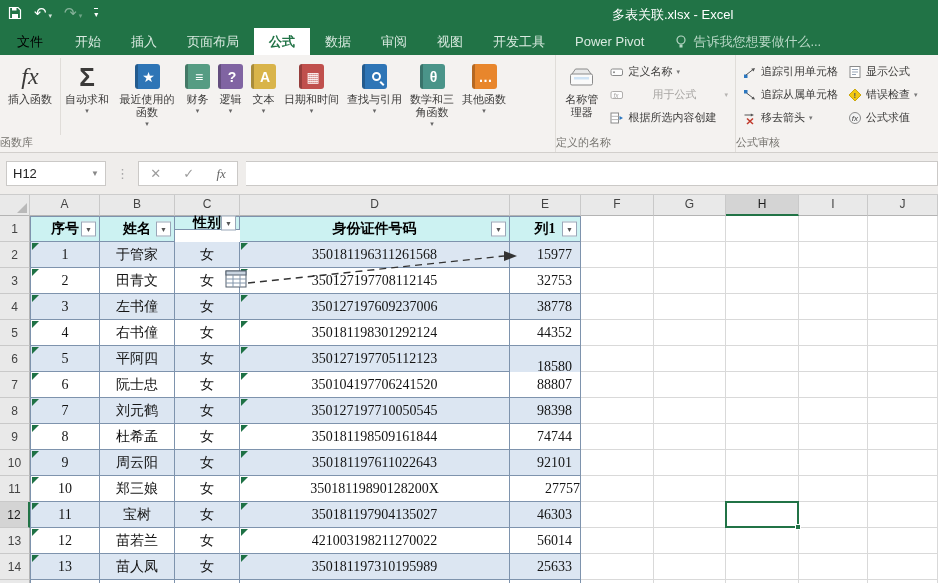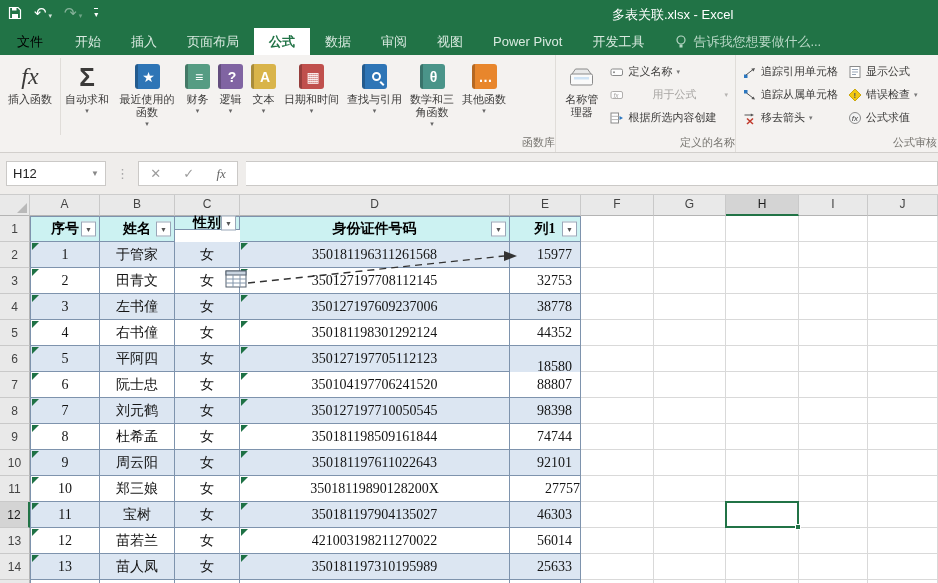--- a/index.html
+++ b/index.html
@@ -20,21 +20,21 @@
   .tabbar{position:absolute;top:28px;left:0;width:938px;height:27px;background:#217346;display:flex;align-items:stretch;}
   .tab{padding:5px 15px;font-size:13px;color:#d9eae0;display:flex;align-items:center;cursor:default;}
   .tab.file{color:#000000;padding:5px 17px;}
   .tab.active{background:#fff;color:#217346;font-weight:bold;}
   .tellme{margin-left:16px;display:flex;align-items:center;gap:6px;color:#b7d7c5;font-size:13px;}
 
   
   .ribbon{position:absolute;top:55px;left:0;width:938px;height:98px;background:#f4f2f0;border-bottom:1px solid #d2cfcc;display:flex;}
   .rgroup{position:relative;height:100%;border-right:1px solid #e0ddd9;display:flex;flex-direction:column;}
   .rbody{display:flex;flex:1;align-items:flex-start;padding:3px 2px 0 2px;}
-  .rlabel{height:17px;text-align:right;font-size:11px;color:#76746f;line-height:15px;}
+  .rlabel{height:17px;text-align:left;font-size:11px;color:#76746f;line-height:15px;}
   .bigbtn{display:flex;flex-direction:column;align-items:center;padding:2px 4px;cursor:default;}
   .bigbtn.ifx{border-right:1px solid #e0ddd9;align-self:stretch;padding-right:8px;padding-left:6px;}
   .bicon{height:33px;display:flex;align-items:center;justify-content:center;}
   .blabel{font-size:11px;color:#3b3a39;text-align:center;line-height:13px;max-width:72px;}
   .blabel.w60{max-width:60px;}
   .blabel.w44{max-width:44px;}
   .blabel.w48{max-width:50px;}
   .caret{font-size:7px;color:#666;line-height:9px;}
   .fxglyph{font-family:"Liberation Serif","DejaVu Serif",serif;font-style:italic;font-size:24px;color:#3b3a39;}
   .sigma{font-size:26px;color:#3b3a39;font-weight:bold;line-height:26px;}
@@ -112,22 +112,22 @@
 
   <div class="tabbar">
     <span class="tab file">文件</span>
     <span class="tab">开始</span>
     <span class="tab">插入</span>
     <span class="tab">页面布局</span>
     <span class="tab active">公式</span>
     <span class="tab">数据</span>
     <span class="tab">审阅</span>
     <span class="tab">视图</span>
+    <span class="tab">开发工具</span>
     <span class="tab">Power Pivot</span>
-    <span class="tab">开发工具</span>
     <span class="tellme">
       <svg width="12" height="14" viewBox="0 0 12 14">
           <circle cx="6" cy="5" r="4" fill="none" stroke="#b7d7c5" stroke-width="1.2"></circle>
           <rect x="4.5" y="9.5" width="3" height="3" fill="#b7d7c5"></rect>
         </svg>
       <span>告诉我您想要做什么...</span>
     </span>
   </div>
 
   <div class="ribbon">

